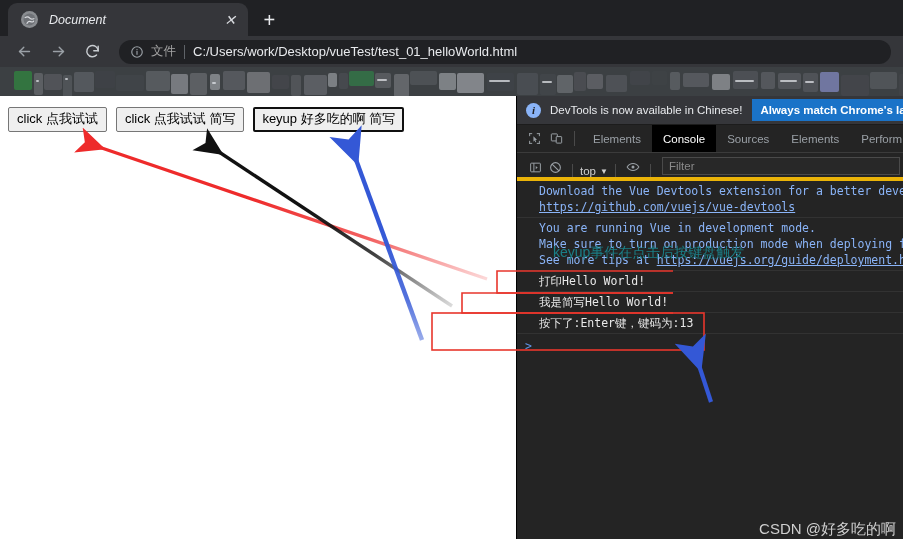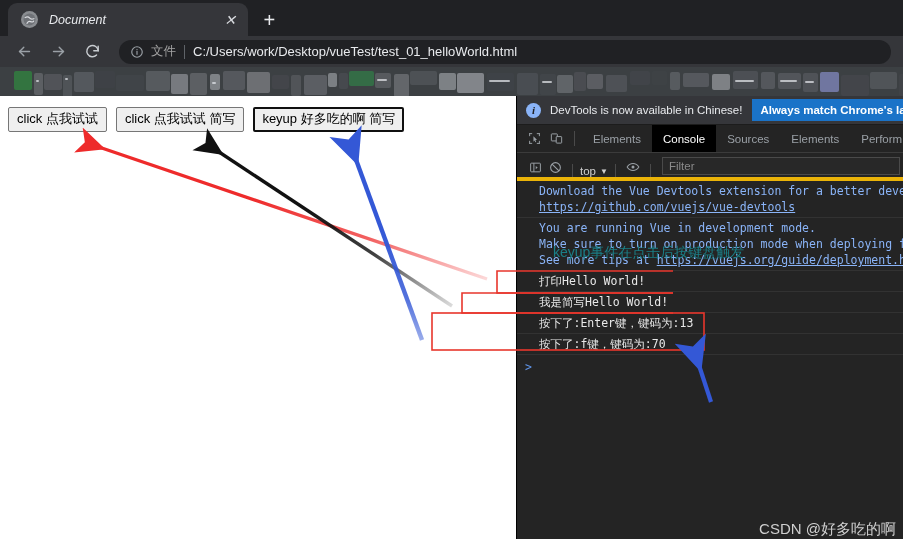--- a/index.html
+++ b/index.html
@@ -364,21 +364,20 @@
       </span>
     </div>
 
     <div class="dt-console">
       <div id="console-logs">
           <div class="log vue-warn"><div>Download the Vue Devtools extension for a better develo</div><div><span style="text-decoration: underline;">https://github.com/vuejs/vue-devtools</span></div></div>
           <div class="log vue-warn"><div>You are running Vue in development mode.</div><div>Make sure to turn on production mode when deploying for</div><div>See more tips at <span style="text-decoration: underline;">https://vuejs.org/guide/deployment.htm</span></div></div>
           <div class="log plain"><div>打印Hello World!</div></div>
           <div class="log plain"><div>我是简写Hello World!</div></div>
           <div class="log plain"><div>按下了:Enter键，键码为:13</div></div>
-          <div class="log plain"><div>按下了:f键，键码为:70</div></div>
         </div>
       <div class="prompt">&gt;</div>
       <div class="annot-text">keyup事件在点击后按键盘触发</div>
       <div class="watermark">CSDN @好多吃的啊</div>
     </div>
 
   </div>
 
   <svg class="overlay" viewBox="0 0 903 539">
     <defs>

